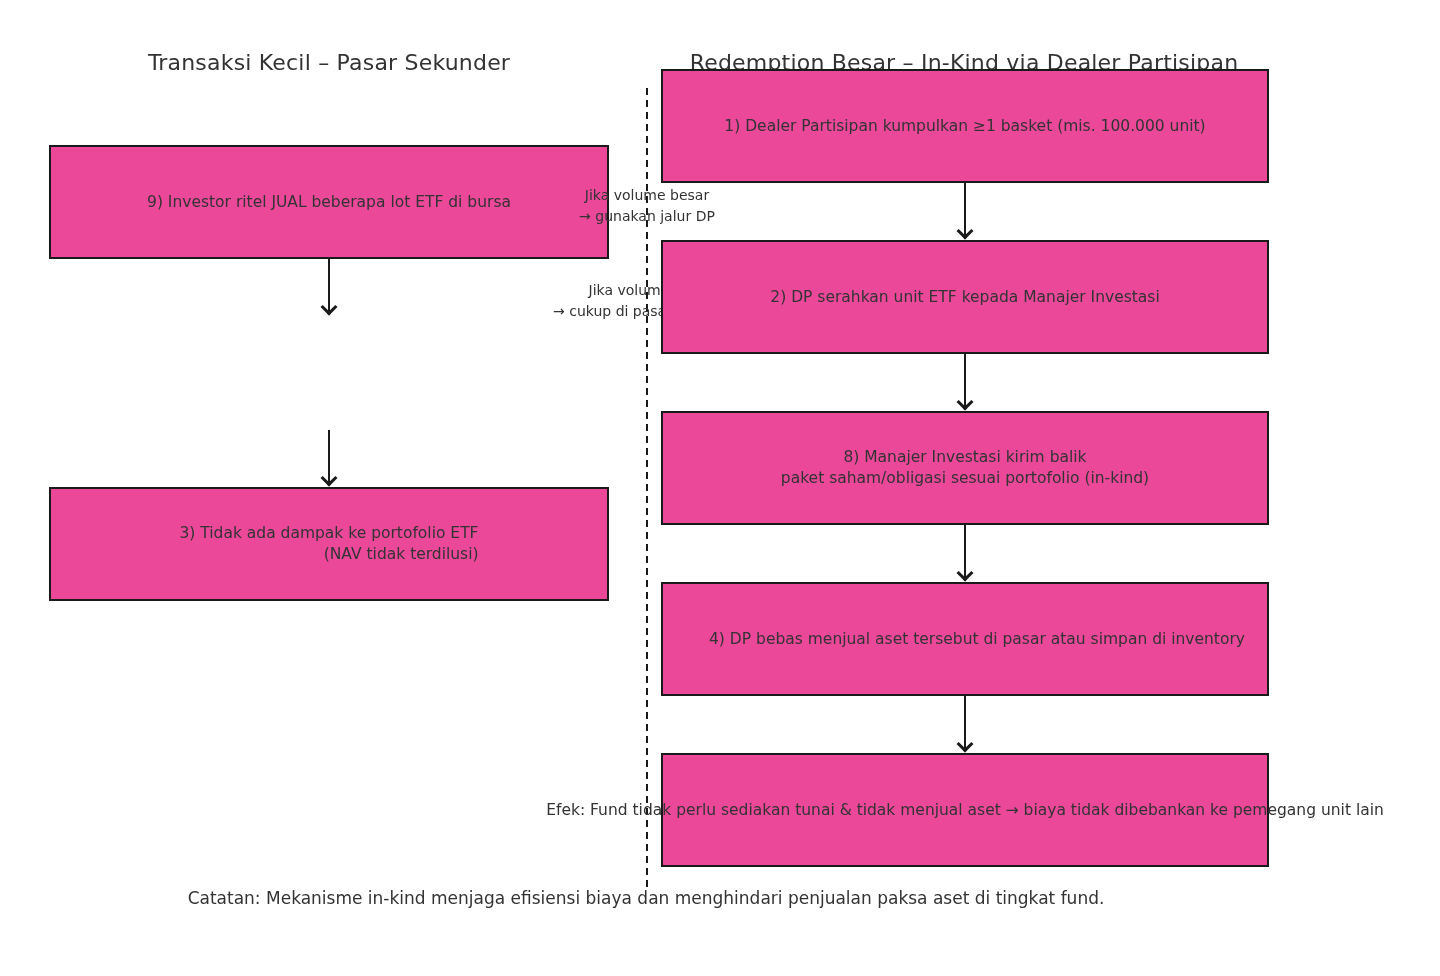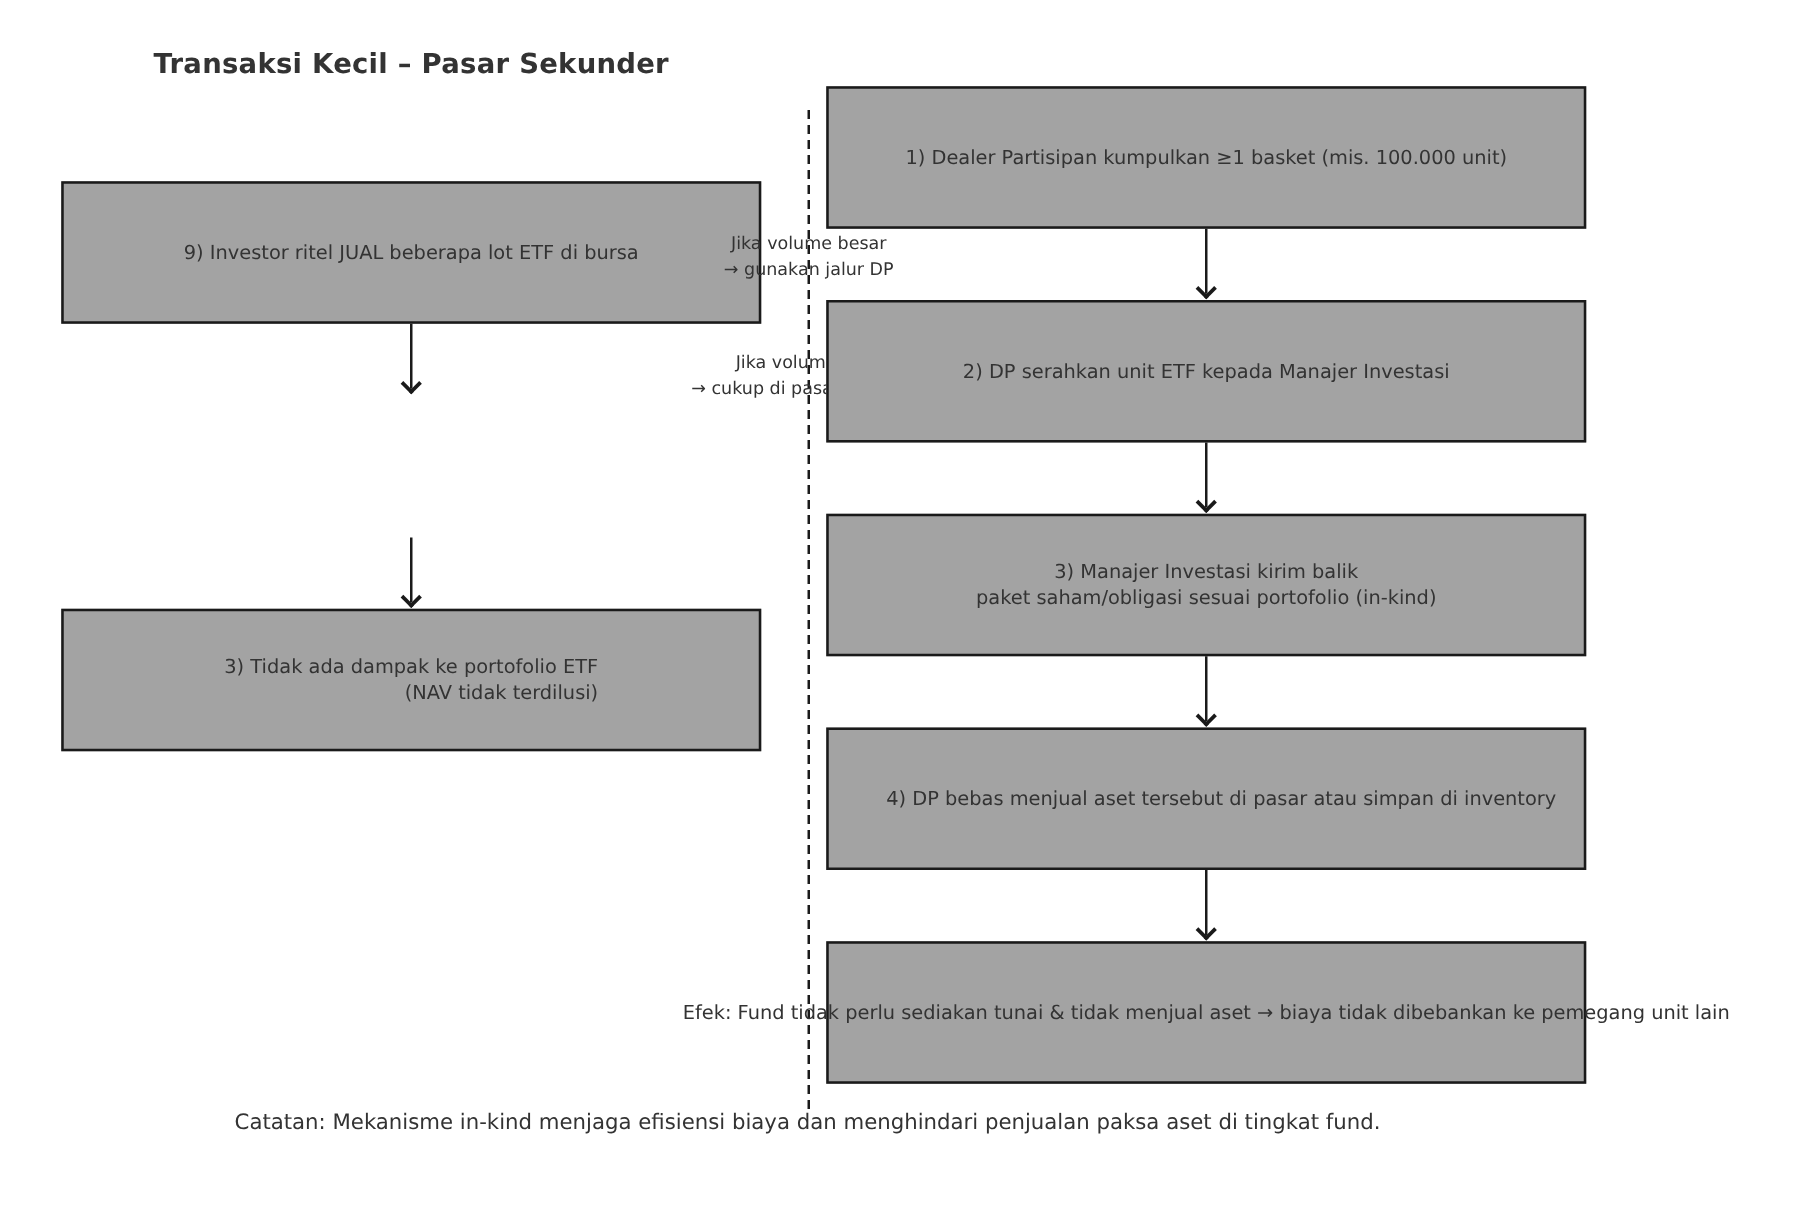--- a/index.html
+++ b/index.html
@@ -7,33 +7,34 @@
     position:relative;
     width:1440px; height:976px;
     background:#ffffff;
     font-family:"DejaVu Sans", sans-serif;
     color:#333333;
     overflow:hidden;
   }
   .col-title {
     position:absolute;
     font-size:22px;
-    font-weight:bold;
+    font-weight:normal;
     text-align:center;
     color:#333333;
     letter-spacing:0.2px;
+    margin-top:11px;
   }
   #left-title  { left:49px;  top:39px; width:560px; }
   #right-title { left:631px; top:39px; width:666px; }
 
   .flow-box {
     position:absolute;
     box-sizing:border-box;
     border:2px solid #1a1a1a;
-    background:#a3a3a3;
+    background:#ec4899;
     display:flex;
     align-items:center;
     justify-content:center;
     text-align:center;
     font-size:15.5px;
     line-height:21px;
     white-space:pre-line;
     color:#333333;
   }
   .left-box  { left:49px;  width:560px; height:114px; }
@@ -103,20 +104,21 @@
     color:#333333;
   }
 </style>
 </head>
 <body>
 
 <div id="canvas">
 
   <div id="left-title" class="col-title">Transaksi Kecil – Pasar Sekunder</div>
 
+  <div id="right-title" class="col-title">Redemption Besar – In-Kind via Dealer Partisipan</div>
 
   <div id="box-l1" class="flow-box left-box">9) Investor ritel JUAL beberapa lot ETF di bursa</div>
 
   <div id="arrow-l1" class="arrow">
     <div class="shaft"></div>
     <div class="head"></div>
   </div>
 
 
   <div id="arrow-l2" class="arrow">
@@ -142,21 +144,21 @@
     <div class="head"></div>
   </div>
 
   <div id="box-r2" class="flow-box right-box">2) DP serahkan unit ETF kepada Manajer Investasi</div>
 
   <div id="arrow-r2" class="arrow">
     <div class="shaft"></div>
     <div class="head"></div>
   </div>
 
-  <div id="box-r3" class="flow-box right-box">3) Manajer Investasi kirim balik
+  <div id="box-r3" class="flow-box right-box">8) Manajer Investasi kirim balik
 paket saham/obligasi sesuai portofolio (in-kind)</div>
 
   <div id="arrow-r3" class="arrow">
     <div class="shaft"></div>
     <div class="head"></div>
   </div>
 
   <div id="box-r4" class="flow-box right-box">4) DP bebas menjual aset tersebut di pasar atau simpan di inventory</div>
 
   <div id="arrow-r4" class="arrow">

